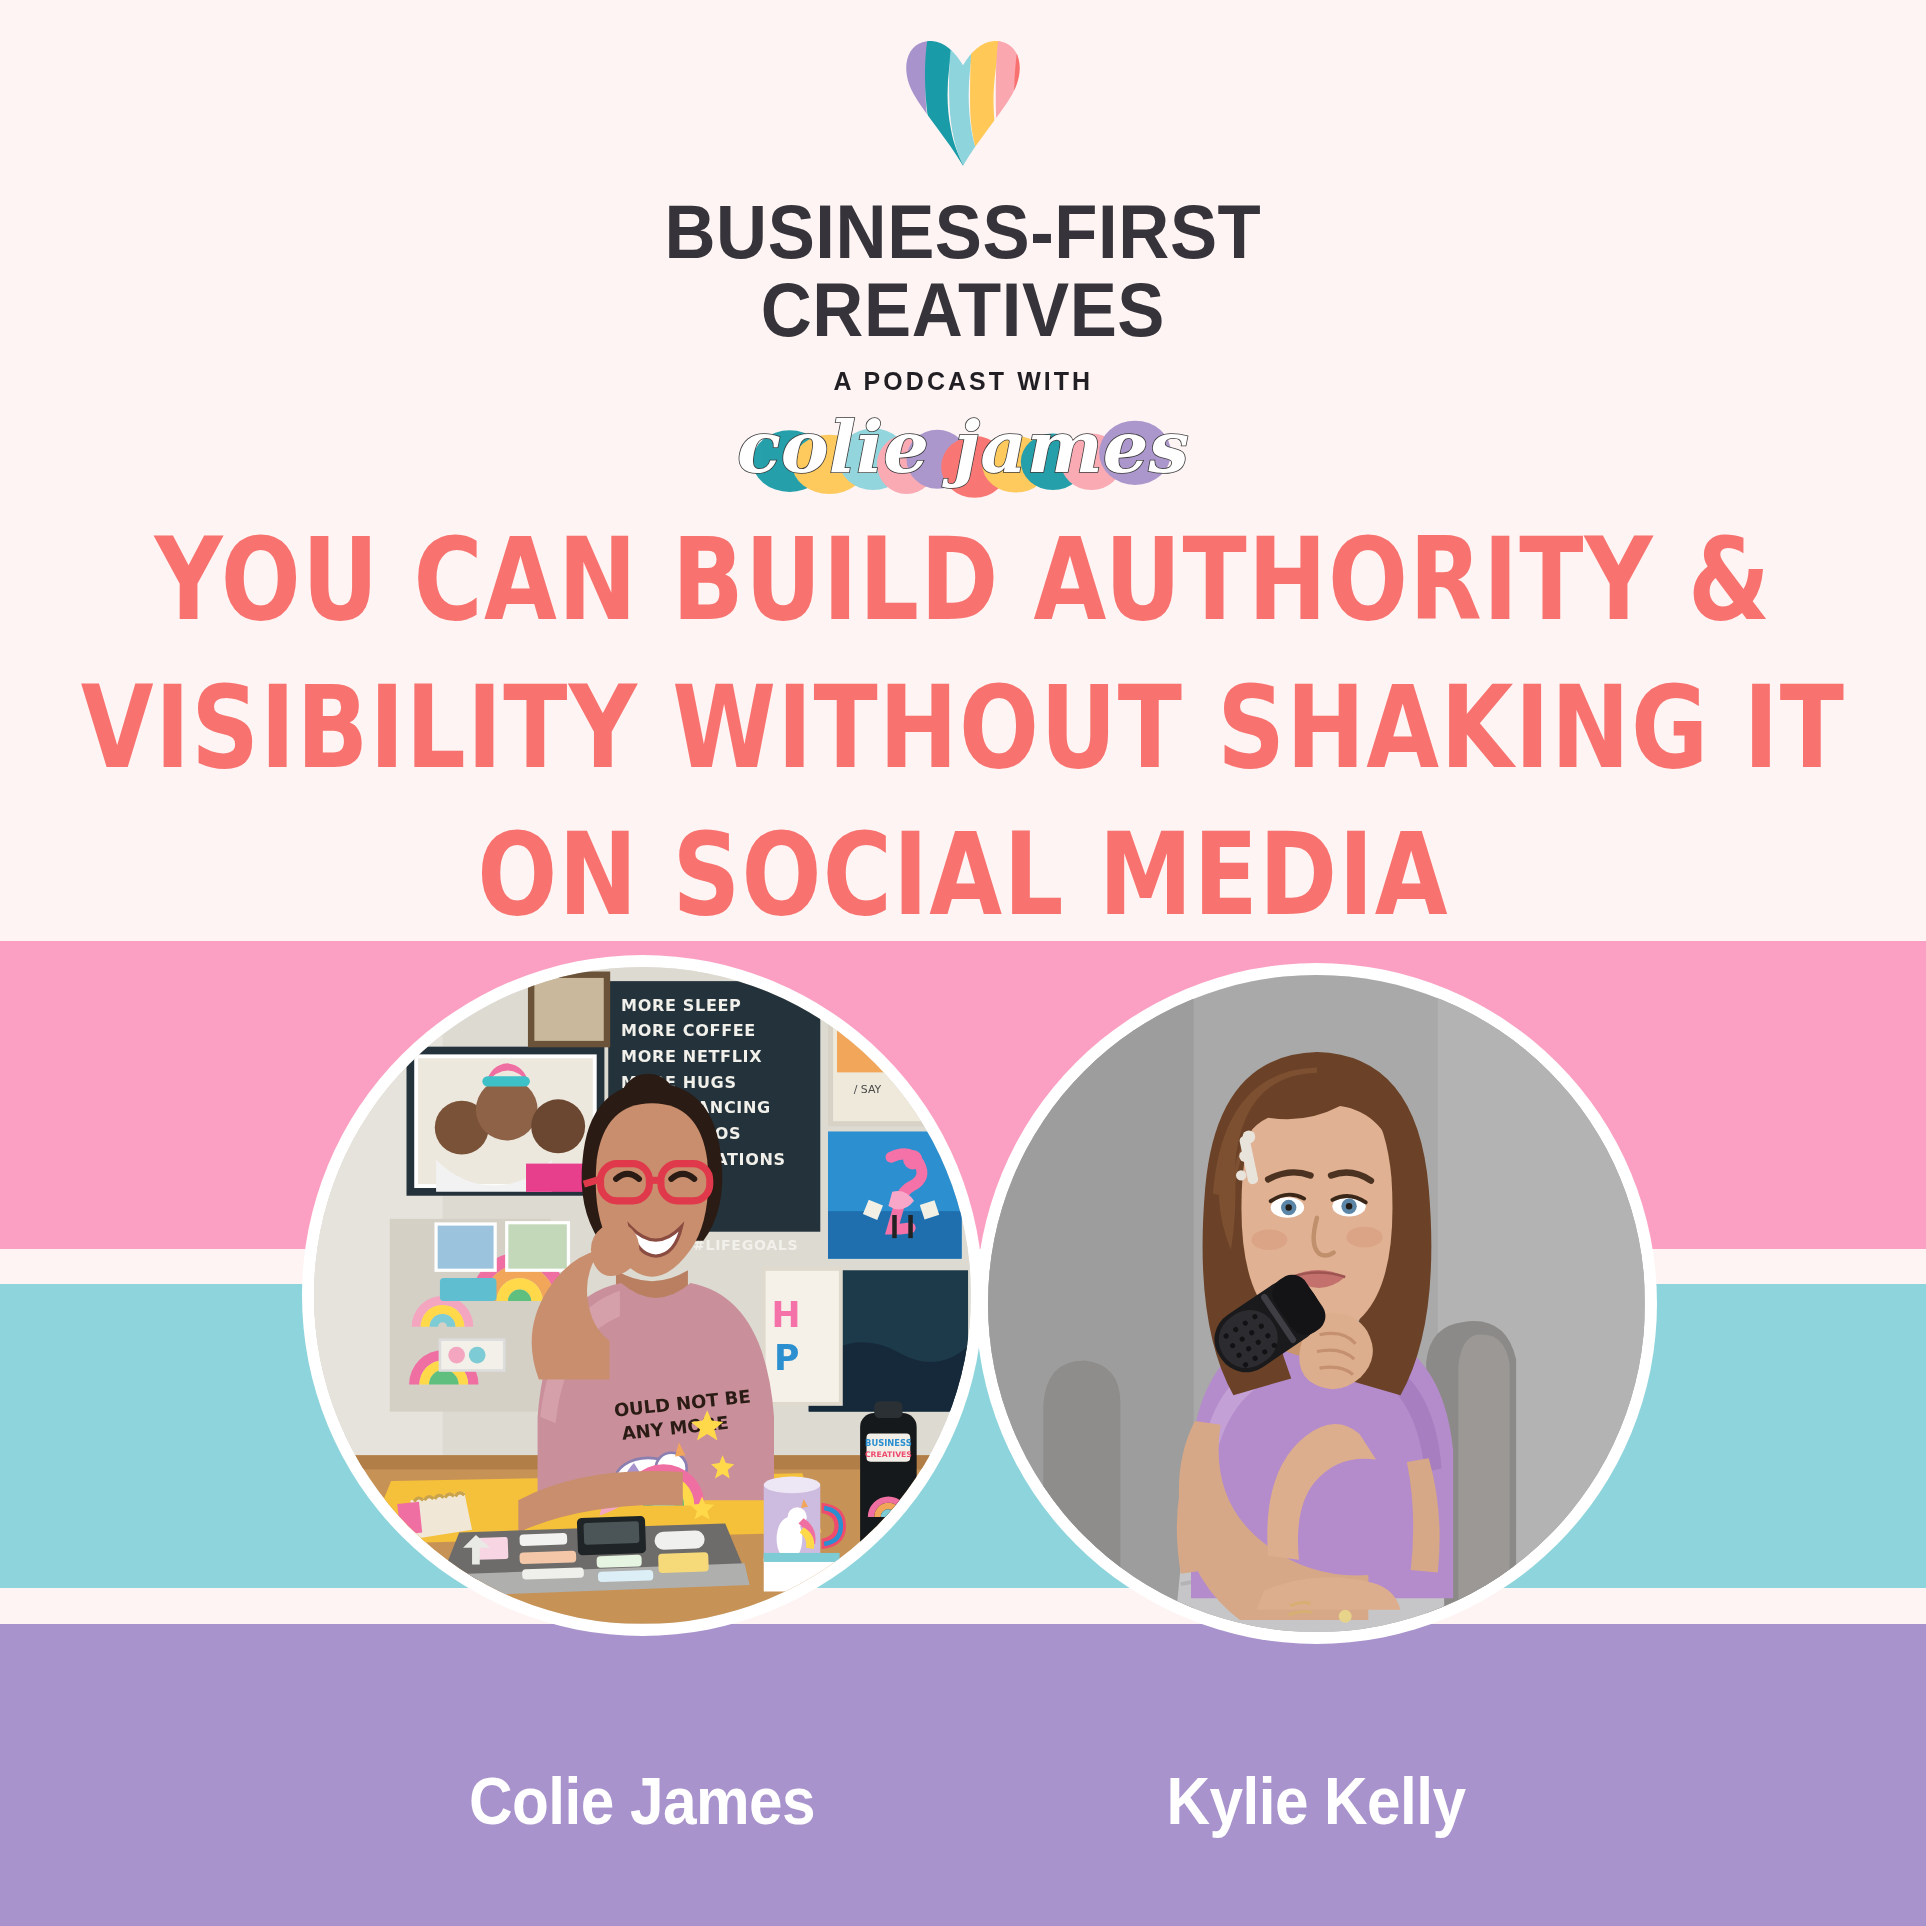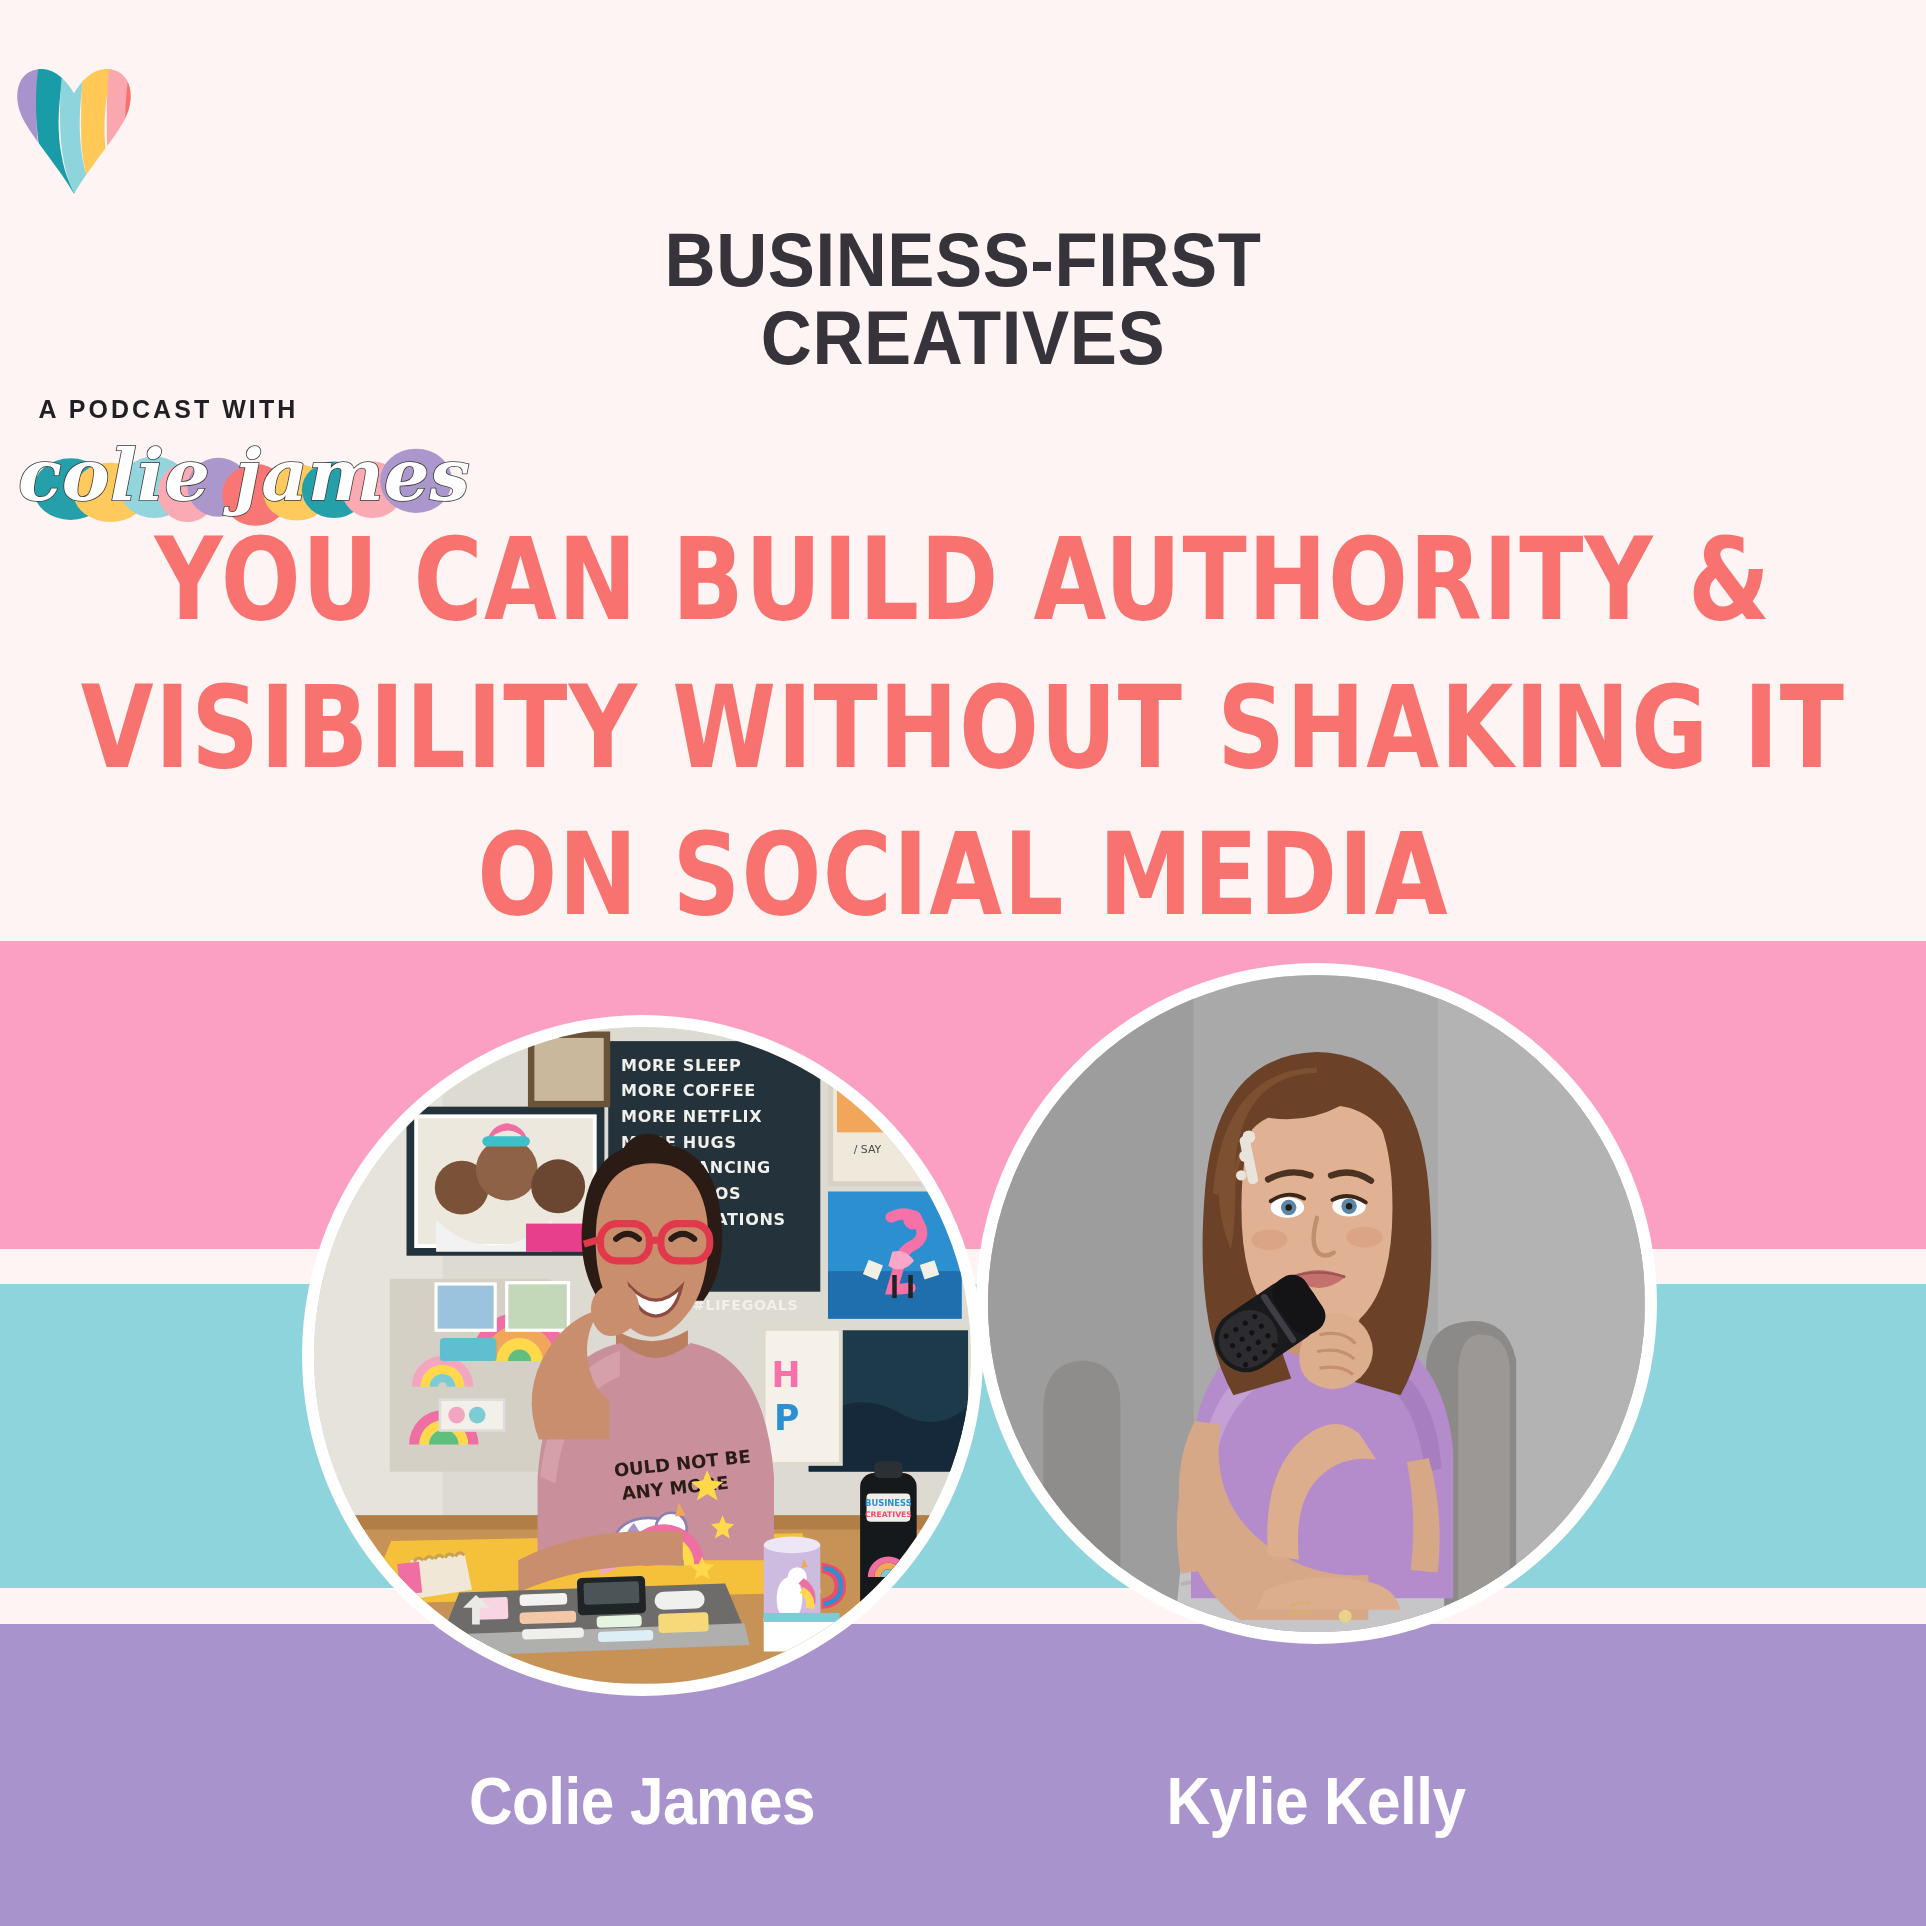--- a/index.html
+++ b/index.html
@@ -10,21 +10,21 @@
   #cover {
     position:relative;
     width:1926px; height:1926px;
     background:#FDF4F3;
     overflow:hidden;
   }
 
   
   .brand-block {
     position:absolute; left:0; top:0; width:1926px; height:941px;
-    display:flex; flex-direction:column; margin-top:28px;
+    display:flex; flex-direction:column; align-items:center;
   }
 
   .heart-logo { margin-top:37px; width:148px; height:132px; display:block; }
 
   .podcast-title {
     margin-top:24.4px;
     text-align:center;
     font-family:"Liberation Sans", sans-serif;
     font-weight:bold;
     font-size:76px;
@@ -79,21 +79,21 @@
     padding:12.2px;
     overflow:hidden;
   }
   .photo-circle .inner {
     width:100%; height:100%;
     border-radius:50%;
     overflow:hidden;
     position:relative;
     background:#e9e6e0;
   }
-  .circle-left  { left:302px;  top:1015px; }
+  .circle-left  { left:302px;  top:955px; }
   .circle-right { left:976px; top:963px; }
 
   .photo-svg { position:absolute; left:0; top:0; width:100%; height:100%; display:block; }
 
   
   .name {
     position:absolute;
     top:1762px;
     width:706px;
     text-align:center;

